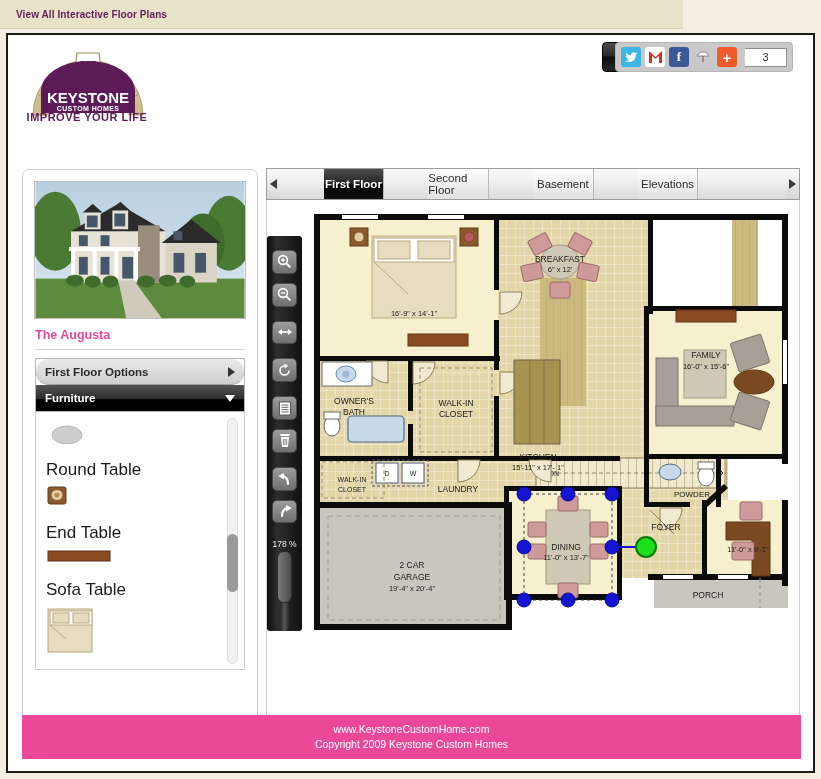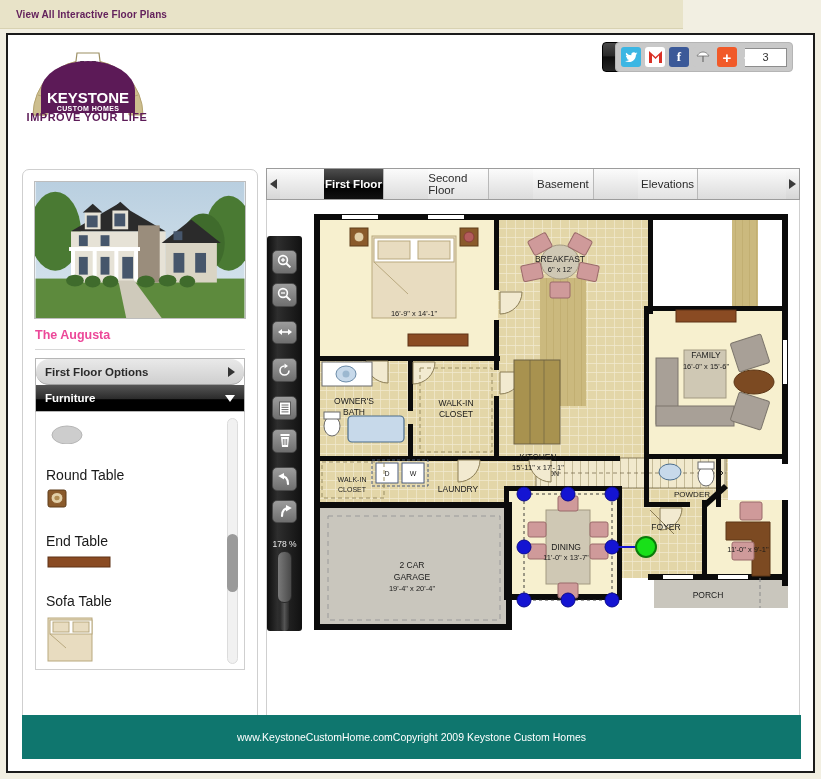--- a/index.html
+++ b/index.html
@@ -142,21 +142,21 @@
     position: relative;
     margin: 0 12px;
     height: 258px;
     border: 1px solid #cfcfcf;
     border-top: none;
     overflow: hidden;
     background:#fff;
   }
   #furniture-list { padding: 6px 0 0 10px; }
   .furn-item { margin-bottom: 5px; }
-  .furn-label { font-size: 14px; color: #1a1a1a; margin-top: 19px; }
+  .furn-label { font-size: 17px; color: #1a1a1a; margin-top: 12px; }
   .sb-track {
     position: absolute; right: 6px; top: 6px;
     width: 11px; height: 246px;
     background: #f1f1f1; border: 1px solid #dcdcdc;
     border-radius: 6px;
   }
   .sb-thumb {
     position: absolute; right: 6px; top: 122px;
     width: 11px; height: 58px;
     background: #9a9a9a; border-radius: 6px;
@@ -238,23 +238,23 @@
   
   #plan-wrap {
     position: absolute; left: 300px; top: 175px;
     width: 486px; height: 425px;
     overflow: hidden;
   }
   
   #footer {
     position: absolute; left: 14px; bottom: 12px;
     width: 779px; height: 44px;
-    background: #0f766e;
+    background: #ec4899;
     color: #fff;
-    display: flex; flex-direction: row;
+    display: flex; flex-direction: column;
     align-items: center; justify-content: center;
     font-size: 10.5px; line-height: 15px;
   }
   text { font-family: "Liberation Sans", sans-serif; }
 </style>
 </head>
 <body>
 
 <div id="banner">
   <span id="banner-title">View All Interactive Floor Plans</span>

